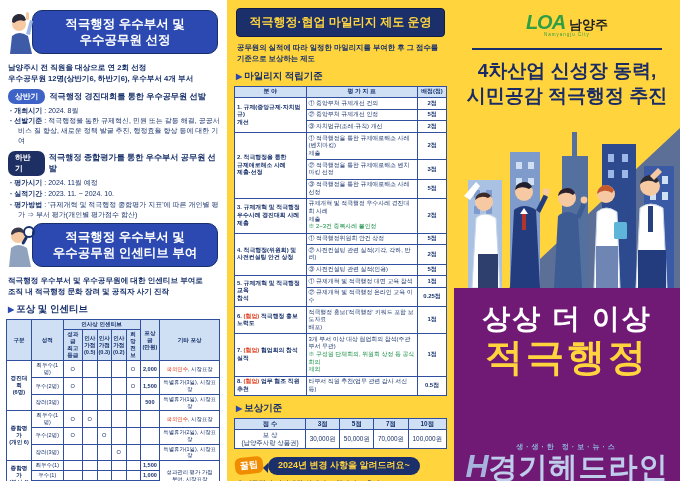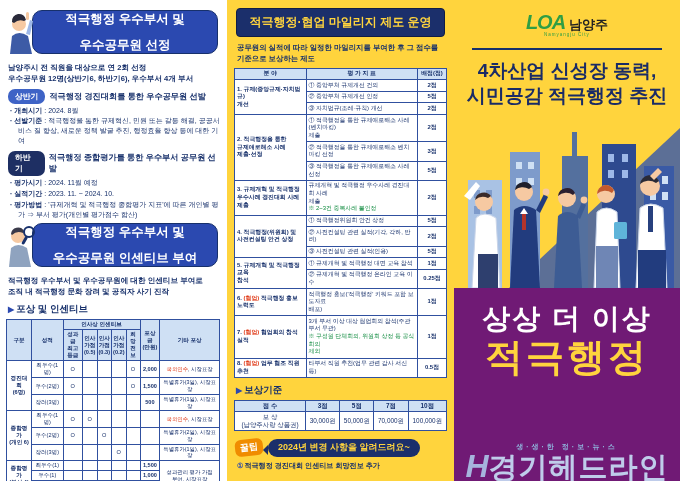--- a/index.html
+++ b/index.html
@@ -4,21 +4,21 @@
 <style>
   html,body{margin:0;padding:0;}
   body{font-family:"Liberation Sans",sans-serif;background:#888;}
   .leaflet{width:680px;height:481px;display:flex;overflow:hidden;background:#fff;position:relative;}
   .panel{position:relative;box-sizing:border-box;}
   .panel.left{width:227px;background:#ffffff;padding:6px 7px 0 6px;}
   .panel.mid{width:227px;background:#ffd43d;padding:8px 7px 10px 7px;}
   .panel.right{width:226px;background:#ffd43d;overflow:hidden;}
   
   .hdr{position:relative;margin:2px 0 6px 0;height:48px;}
-  .hdr-box{position:absolute;left:26px;right:2px;top:2px;bottom:2px;background:#2b49b0;border:1.5px solid #17306b;border-radius:10px;color:#fff;font-weight:bold;font-size:12.5px;line-height:1.3;text-align:center;display:flex;flex-direction:column;justify-content:space-between;}
+  .hdr-box{position:absolute;left:26px;right:2px;top:2px;bottom:2px;background:#2b49b0;border:1.5px solid #17306b;border-radius:10px;color:#fff;font-weight:bold;font-size:12.5px;line-height:1.3;text-align:center;display:flex;flex-direction:column;justify-content:center;}
   .hdr-icon{position:absolute;left:0;top:2px;width:30px;height:44px;z-index:2;}
   .intro{font-size:7.6px;font-weight:bold;color:#17306b;line-height:1.45;margin:2px 0 5px 2px;}
   .badge-row{display:flex;align-items:center;gap:4px;margin:5px 0 2px 2px;}
   .badge{font-size:7.8px;font-weight:bold;color:#fff;border-radius:7px;padding:1.5px 7px 2px;}
   .badge.b1{background:#3e63c6;}
   .badge.b2{background:#1e2f63;}
   .badge-title{font-size:8.2px;font-weight:bold;color:#17306b;}
   .bullets{margin:0 0 2px 4px;padding:0;list-style:none;}
   .bullets li{font-size:7px;color:#17306b;line-height:1.4;padding-left:8px;text-indent:-8px;margin:1px 0;}
   .bullets li::before{content:"· ";font-weight:bold;}
@@ -259,20 +259,23 @@
 
   </section>
 
   <section class="panel mid">
     <div class="mid-title">적극행정·협업 마일리지 제도 운영</div>
     <div class="mid-intro">
       <div>공무원의 실적에 따라 일정한 마일리지를 부여한 후 그 점수를</div>
       <div>기준으로 보상하는 제도</div>
     </div>
 
+    <div class="sec-label">
+      <span class="arr">▶</span><span>마일리지 적립기준</span>
+    </div>
     <table id="mileage-table">
       <thead>
           <tr>
             <th>분 야</th>
             <th>평 가 지 표</th>
             <th>배점(점)</th>
           </tr>
         </thead>
         <tbody>
           <tr>

